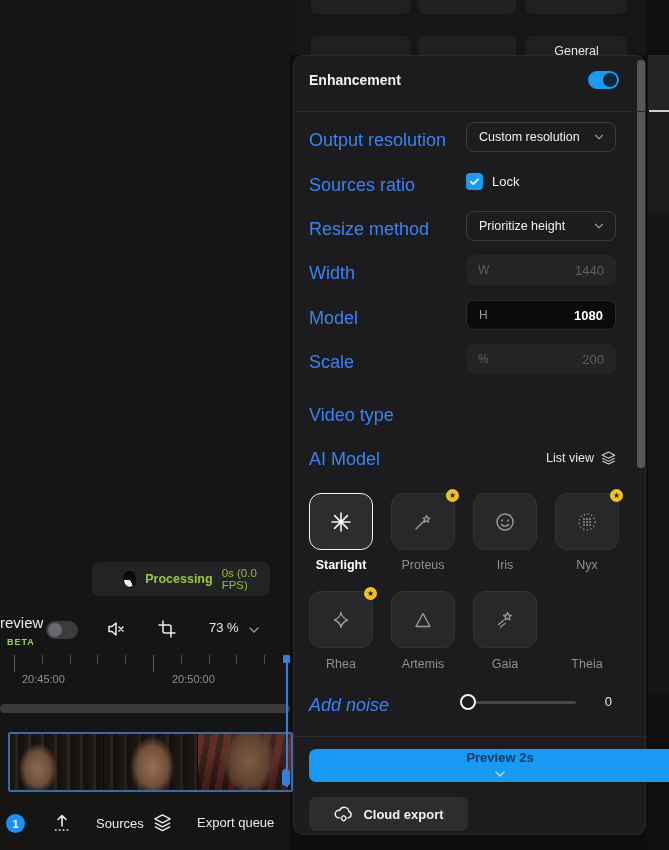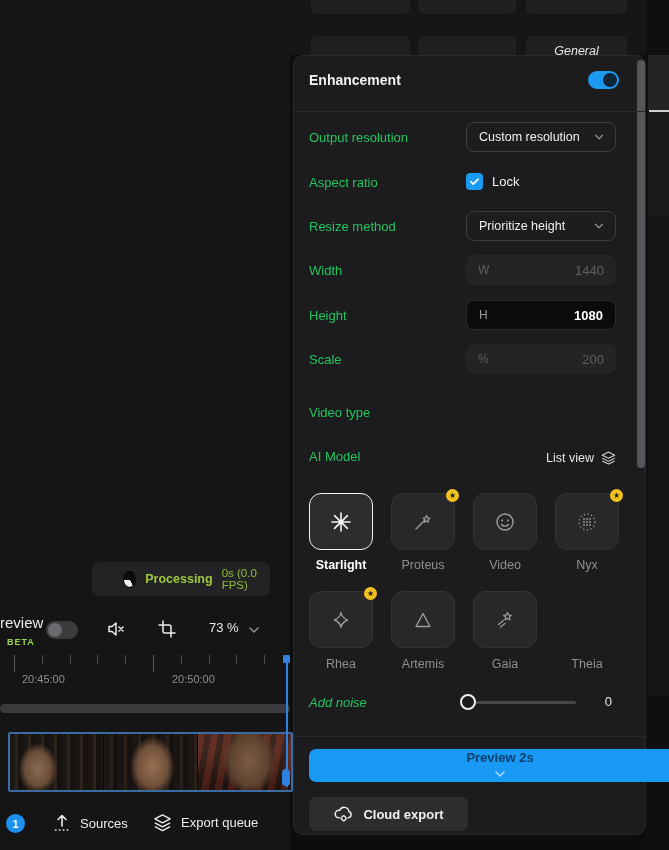--- a/index.html
+++ b/index.html
@@ -46,42 +46,42 @@
   .thumb3{background:
     radial-gradient(ellipse 34px 44px at 55% 48%,#7d5b42 0%,#5e4330 55%,rgba(15,10,8,0) 78%),
     repeating-linear-gradient(100deg,rgba(150,40,30,.35) 0 7px,rgba(40,14,10,.35) 7px 13px),
     linear-gradient(#463229 0 30%,#181210);}
   .playhead-line{left:286px;top:655px;width:2px;height:132px;background:#2f80df;}
   .playhead-head{left:283px;top:655px;width:7px;height:8px;background:#2f80df;border-radius:1px;}
   .playhead-handle{left:282px;top:769px;width:8px;height:17px;background:#2f80df;border-radius:4px;}
 
   .footer-badge{left:6px;top:814px;width:19px;height:19px;border-radius:50%;background:#1e90f0;
                 display:flex;align-items:center;justify-content:center;font-size:11px;font-weight:700;color:#fff;}
-  .footer-btn{top:812px;display:flex;align-items:center;gap:8px;font-size:13px;color:#ececee;}
+  .footer-btn{top:812px;display:flex;align-items:center;gap:24px;font-size:13px;color:#ececee;}
 
   
   .right-bg{left:290px;top:0;width:379px;height:55px;background:#161617;}
   .mini-btn{background:#202022;border-radius:6px;}
   .general-lbl{font-size:12.5px;color:#e4e4e6;text-align:center;}
   .edge-strip{left:646px;top:0;width:23px;height:850px;background:#0f0f10;}
   .edge-b1{left:648px;top:55px;width:21px;height:55px;background:#242427;}
   .edge-line{left:649px;top:110px;width:20px;height:2px;background:#cfcfcf;}
   .edge-b2{left:648px;top:112px;width:21px;height:103px;background:#1b1b1d;}
   .edge-b3{left:648px;top:215px;width:21px;height:480px;background:#151516;}
 
   
   .panel{left:293px;top:55px;width:353px;height:780px;background:#1c1c1e;border-radius:10px;
          border:1px solid #2a2a2d;box-sizing:border-box;}
   .panel .abs{position:absolute;}
   .p-scrollbar{left:343px;top:4px;width:8px;height:408px;background:#57575b;border-radius:4px;}
   .p-title{left:15px;top:16px;font-size:14px;font-weight:600;color:#f2f2f4;}
   .toggle-on{left:294px;top:15px;width:31px;height:18px;border-radius:9px;background:#1a9af0;}
   .toggle-on .knob{position:absolute;right:2px;top:2px;width:14px;height:14px;border-radius:50%;background:#0f2639;}
   .p-divider{left:0;top:55px;width:351px;height:1px;background:#29292b;}
-  .row-label{left:15px;font-size:13px;color:#22c55e;}
+  .row-label{left:15px;font-size:18px;color:#3b82f6;}
   .dropdown{left:172px;width:150px;height:30px;border:1px solid #3e3e42;border-radius:8px;
             display:flex;align-items:center;box-sizing:border-box;padding:0 9px 0 12px;background:#1d1d1f;}
   .dropdown span{flex:1;font-size:12.5px;color:#f0f0f2;}
   .field{left:172px;width:150px;height:30px;border-radius:8px;display:flex;align-items:center;
          box-sizing:border-box;padding:0 12px;}
   .field.disabled{background:#242427;}
   .field.disabled .pfx,.field.disabled .val{color:#5f5f64;}
   .field.active{background:#0b0b0d;border:1px solid #2c2c2f;}
   .field .pfx{font-size:12px;}
   .field .val{flex:1;text-align:right;font-size:13px;}
@@ -189,21 +189,21 @@
       <span>Export queue</span>
     </div>
   </div>
 
   <div class="abs right-bg"></div>
   <div class="abs mini-btn" style="left:311px;top:-6px;width:99px;height:20px;"></div>
   <div class="abs mini-btn" style="left:418px;top:-6px;width:98px;height:20px;"></div>
   <div class="abs mini-btn" style="left:526px;top:-6px;width:101px;height:20px;"></div>
   <div class="abs mini-btn" style="left:311px;top:36px;width:99px;height:30px;"></div>
   <div class="abs mini-btn" style="left:418px;top:36px;width:98px;height:30px;"></div>
-  <div class="abs mini-btn" style="left:526px;top:36px;width:101px;height:30px;font-style:italic;">
+  <div class="abs mini-btn" style="left:526px;top:36px;width:101px;height:30px;">
     <div class="general-lbl" style="margin-top:8px;">General</div>
   </div>
   <div class="abs edge-strip"></div>
   <div class="abs edge-b1"></div>
   <div class="abs edge-line"></div>
   <div class="abs edge-b2"></div>
   <div class="abs edge-b3"></div>
 
   <div class="abs panel">
     <div class="abs p-scrollbar"></div>
@@ -215,21 +215,21 @@
     <div class="abs p-divider"></div>
 
     <span class="abs row-label" style="top:74px;">Output resolution</span>
     <div class="abs dropdown" style="top:66px;">
       <span>Custom resolution</span>
       <svg width="14" height="14" viewBox="0 0 16 16">
         <path d="M4 6l4 4 4-4" fill="none" stroke="#8f8f94" stroke-width="1.5" stroke-linecap="round" stroke-linejoin="round"></path>
       </svg>
     </div>
 
-    <span class="abs row-label" style="top:119px;">Aspect ratio</span>
+    <span class="abs row-label" style="top:119px;">Sources ratio</span>
     <div class="abs checkbox">
       <svg width="11" height="11" viewBox="0 0 12 12">
         <path d="M2 6.2l2.6 2.6L10 3.4" fill="none" stroke="#fff" stroke-width="1.8" stroke-linecap="round" stroke-linejoin="round"></path>
       </svg>
     </div>
     <span class="abs check-label">Lock</span>
 
     <span class="abs row-label" style="top:163px;">Resize method</span>
     <div class="abs dropdown" style="top:155px;">
       <span>Prioritize height</span>
@@ -237,21 +237,21 @@
         <path d="M4 6l4 4 4-4" fill="none" stroke="#8f8f94" stroke-width="1.5" stroke-linecap="round" stroke-linejoin="round"></path>
       </svg>
     </div>
 
     <span class="abs row-label" style="top:207px;">Width</span>
     <div class="abs field disabled" style="top:199px;">
       <span class="pfx">W</span>
       <span class="val">1440</span>
     </div>
 
-    <span class="abs row-label" style="top:252px;">Height</span>
+    <span class="abs row-label" style="top:252px;">Model</span>
     <div class="abs field active" style="top:244px;">
       <span class="pfx">H</span>
       <span class="val">1080</span>
     </div>
 
     <span class="abs row-label" style="top:296px;">Scale</span>
     <div class="abs field disabled" style="top:288px;">
       <span class="pfx">%</span>
       <span class="val">200</span>
     </div>
@@ -299,21 +299,21 @@
             <circle cx="11" cy="11" r=".9"></circle>
             <circle cx="14" cy="11" r=".9"></circle>
           <circle cx="8" cy="14" r=".9"></circle>
             <circle cx="11" cy="14" r=".9"></circle>
             <circle cx="14" cy="14" r=".9"></circle>
         </g>
       </svg>
     </div>
     <span class="tile-label selected" style="left:15px;top:502px;">Starlight</span>
     <span class="tile-label" style="left:97px;top:502px;">Proteus</span>
-    <span class="tile-label" style="left:179px;top:502px;">Video</span>
+    <span class="tile-label" style="left:179px;top:502px;">Iris</span>
     <span class="tile-label" style="left:261px;top:502px;">Nyx</span>
 
     <div class="tile" style="left:15px;top:535px;">
       <span class="badge">★</span>
       <svg width="22" height="22" viewBox="0 0 22 22">
         <path d="M11 3.5c.5 3.4 2.9 5.9 6.5 7.5-3.6 1.6-6 4.1-6.5 7.5-.5-3.4-2.9-5.9-6.5-7.5 3.6-1.6 6-4.1 6.5-7.5z" fill="none" stroke="#9a9a9e" stroke-width="1.4" stroke-linejoin="round"></path>
       </svg>
     </div>
     <div class="tile" style="left:97px;top:535px;">
       <svg width="22" height="22" viewBox="0 0 22 22">

